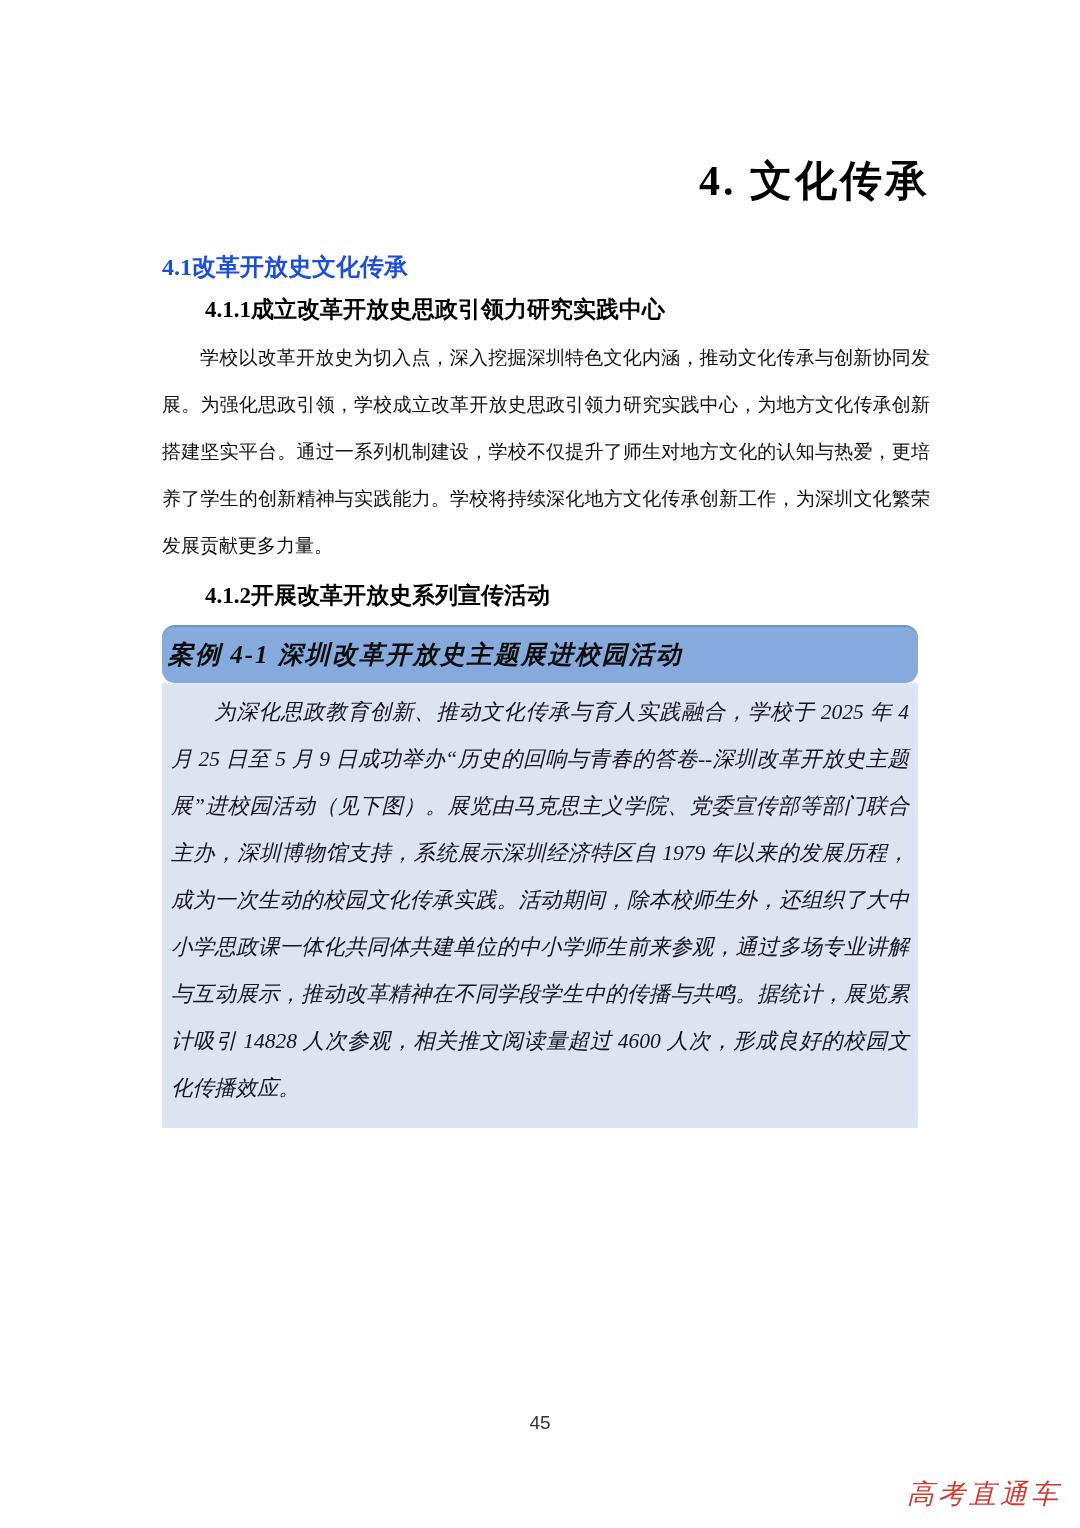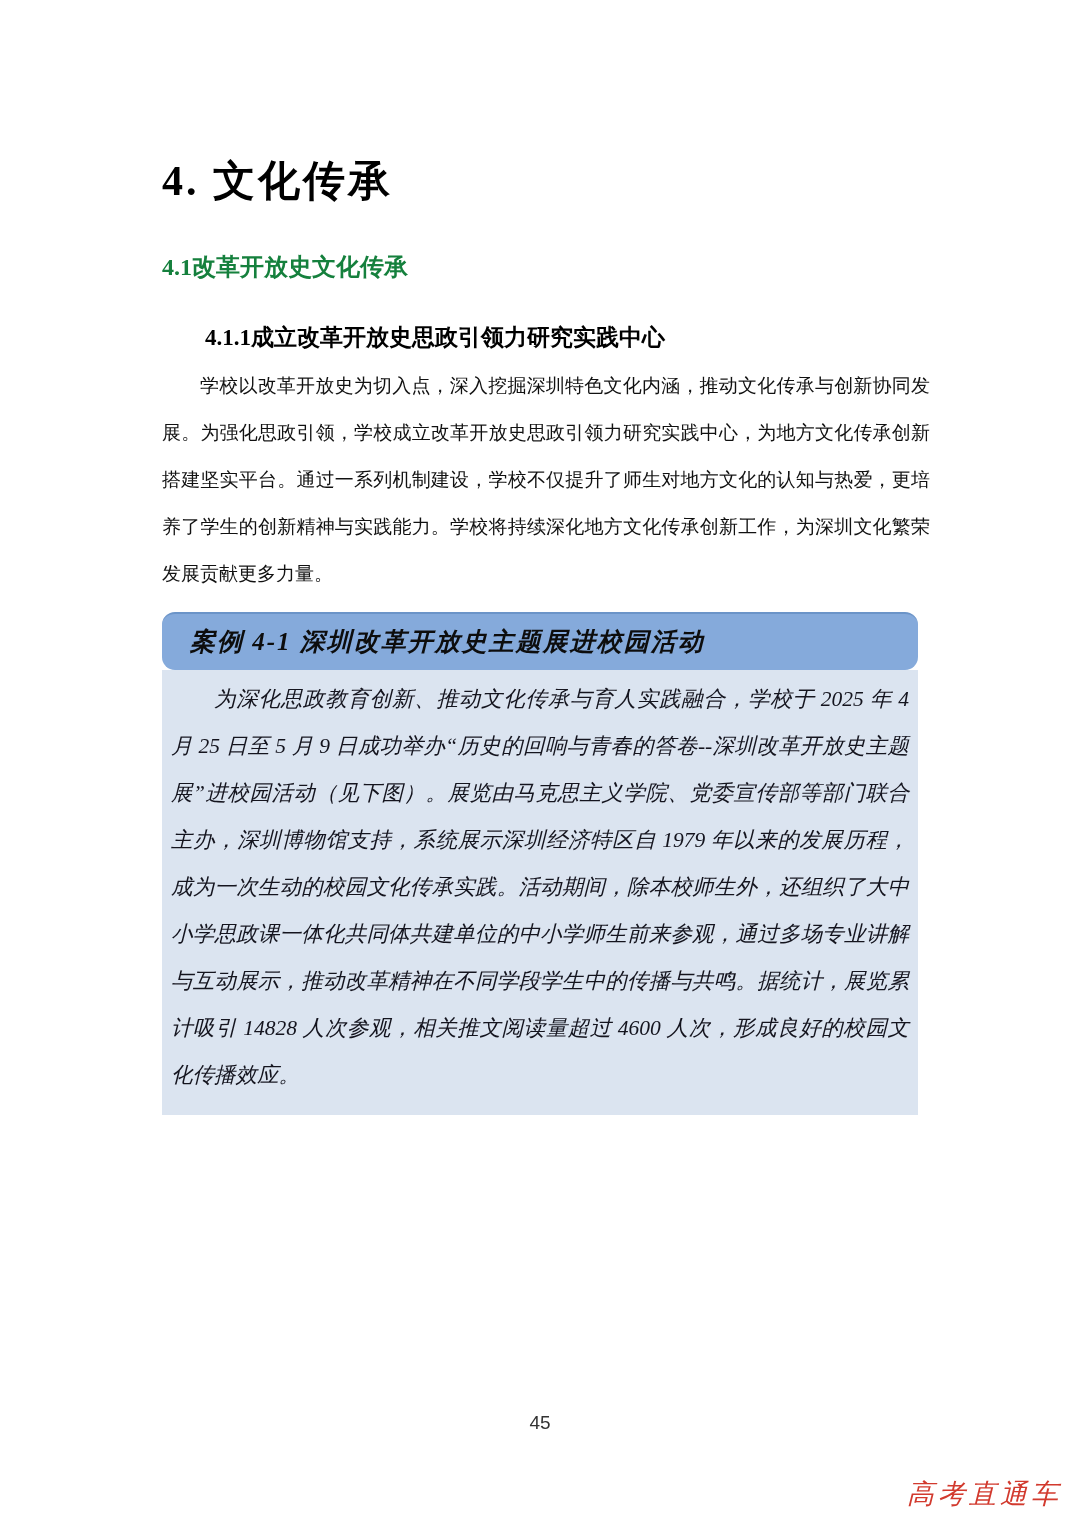--- a/index.html
+++ b/index.html
@@ -18,36 +18,36 @@
     background: #ffffff;
   }
   .content {
     position: absolute;
     left: 162px;
     top: 0;
     width: 768px;
   }
   .doc-title {
     margin: 155px 0 0 0;
-    text-align: left;
+    text-align: right;
     font-size: 42px;
     font-weight: bold;
     letter-spacing: 3px;
     line-height: 1.25;
     color: #000000;
   }
   .h-level1 {
     margin: 44px 0 8px 0;
     font-size: 24px;
     font-weight: bold;
-    color: #15803d;
+    color: #1d4ed8;
     line-height: 1.3;
   }
   .h-level2 {
-    margin: 40px 0 0 0;
+    margin: 12px 0 0 0;
     padding-left: 43px;
     font-size: 23px;
     font-weight: bold;
     color: #000000;
     line-height: 1.3;
   }
   .body-para {
     margin: 9px 0 0 0;
     font-size: 19px;
     line-height: 47px;
@@ -56,21 +56,21 @@
     color: #111111;
     line-break: strict;
   }
   .case-box {
     margin-top: 15px;
     width: 756px;
   }
   .case-header {
     background: #85aadb;
     border-top: 2px solid #6b94c8;
-    padding: 11px 10px 12px 28px;
+    padding: 11px 10px 12px 6px;
     font-size: 25px;
     font-weight: bold;
     font-style: italic;
     letter-spacing: 2px;
     color: #0d0d0d;
     border-radius: 13px;
   }
   .case-body {
     background: #dbe4f0;
     padding: 6px 9px 16px 9px;
@@ -111,20 +111,21 @@
   <div class="content">
 
     <h1 class="doc-title">4. 文化传承</h1>
 
     <h2 class="h-level1">4.1改革开放史文化传承</h2>
 
     <h3 class="h-level2">4.1.1成立改革开放史思政引领力研究实践中心</h3>
 
     <p class="body-para">学校以改革开放史为切入点，深入挖掘深圳特色文化内涵，推动文化传承与创新协同发展。为强化思政引领，学校成立改革开放史思政引领力研究实践中心，为地方文化传承创新搭建坚实平台。通过一系列机制建设，学校不仅提升了师生对地方文化的认知与热爱，更培养了学生的创新精神与实践能力。学校将持续深化地方文化传承创新工作，为深圳文化繁荣发展贡献更多力量。</p>
 
+    <h3 class="h-level2">4.1.2开展改革开放史系列宣传活动</h3>
 
 
     <div class="case-box">
       <div class="case-header">案例 4-1 深圳改革开放史主题展进校园活动</div>
       <div class="case-body">为深化思政教育创新、推动文化传承与育人实践融合，学校于 2025 年 4 月 25 日至 5 月 9 日成功举办“历史的回响与青春的答卷--深圳改革开放史主题展”进校园活动（见下图）。展览由马克思主义学院、党委宣传部等部门联合主办，深圳博物馆支持，系统展示深圳经济特区自 1979 年以来的发展历程，成为一次生动的校园文化传承实践。活动期间，除本校师生外，还组织了大中小学思政课一体化共同体共建单位的中小学师生前来参观，通过多场专业讲解与互动展示，推动改革精神在不同学段学生中的传播与共鸣。据统计，展览累计吸引 14828 人次参观，相关推文阅读量超过 4600 人次，形成良好的校园文化传播效应。</div>
     </div>
 
   </div>
 
   <div class="page-number">45</div>

